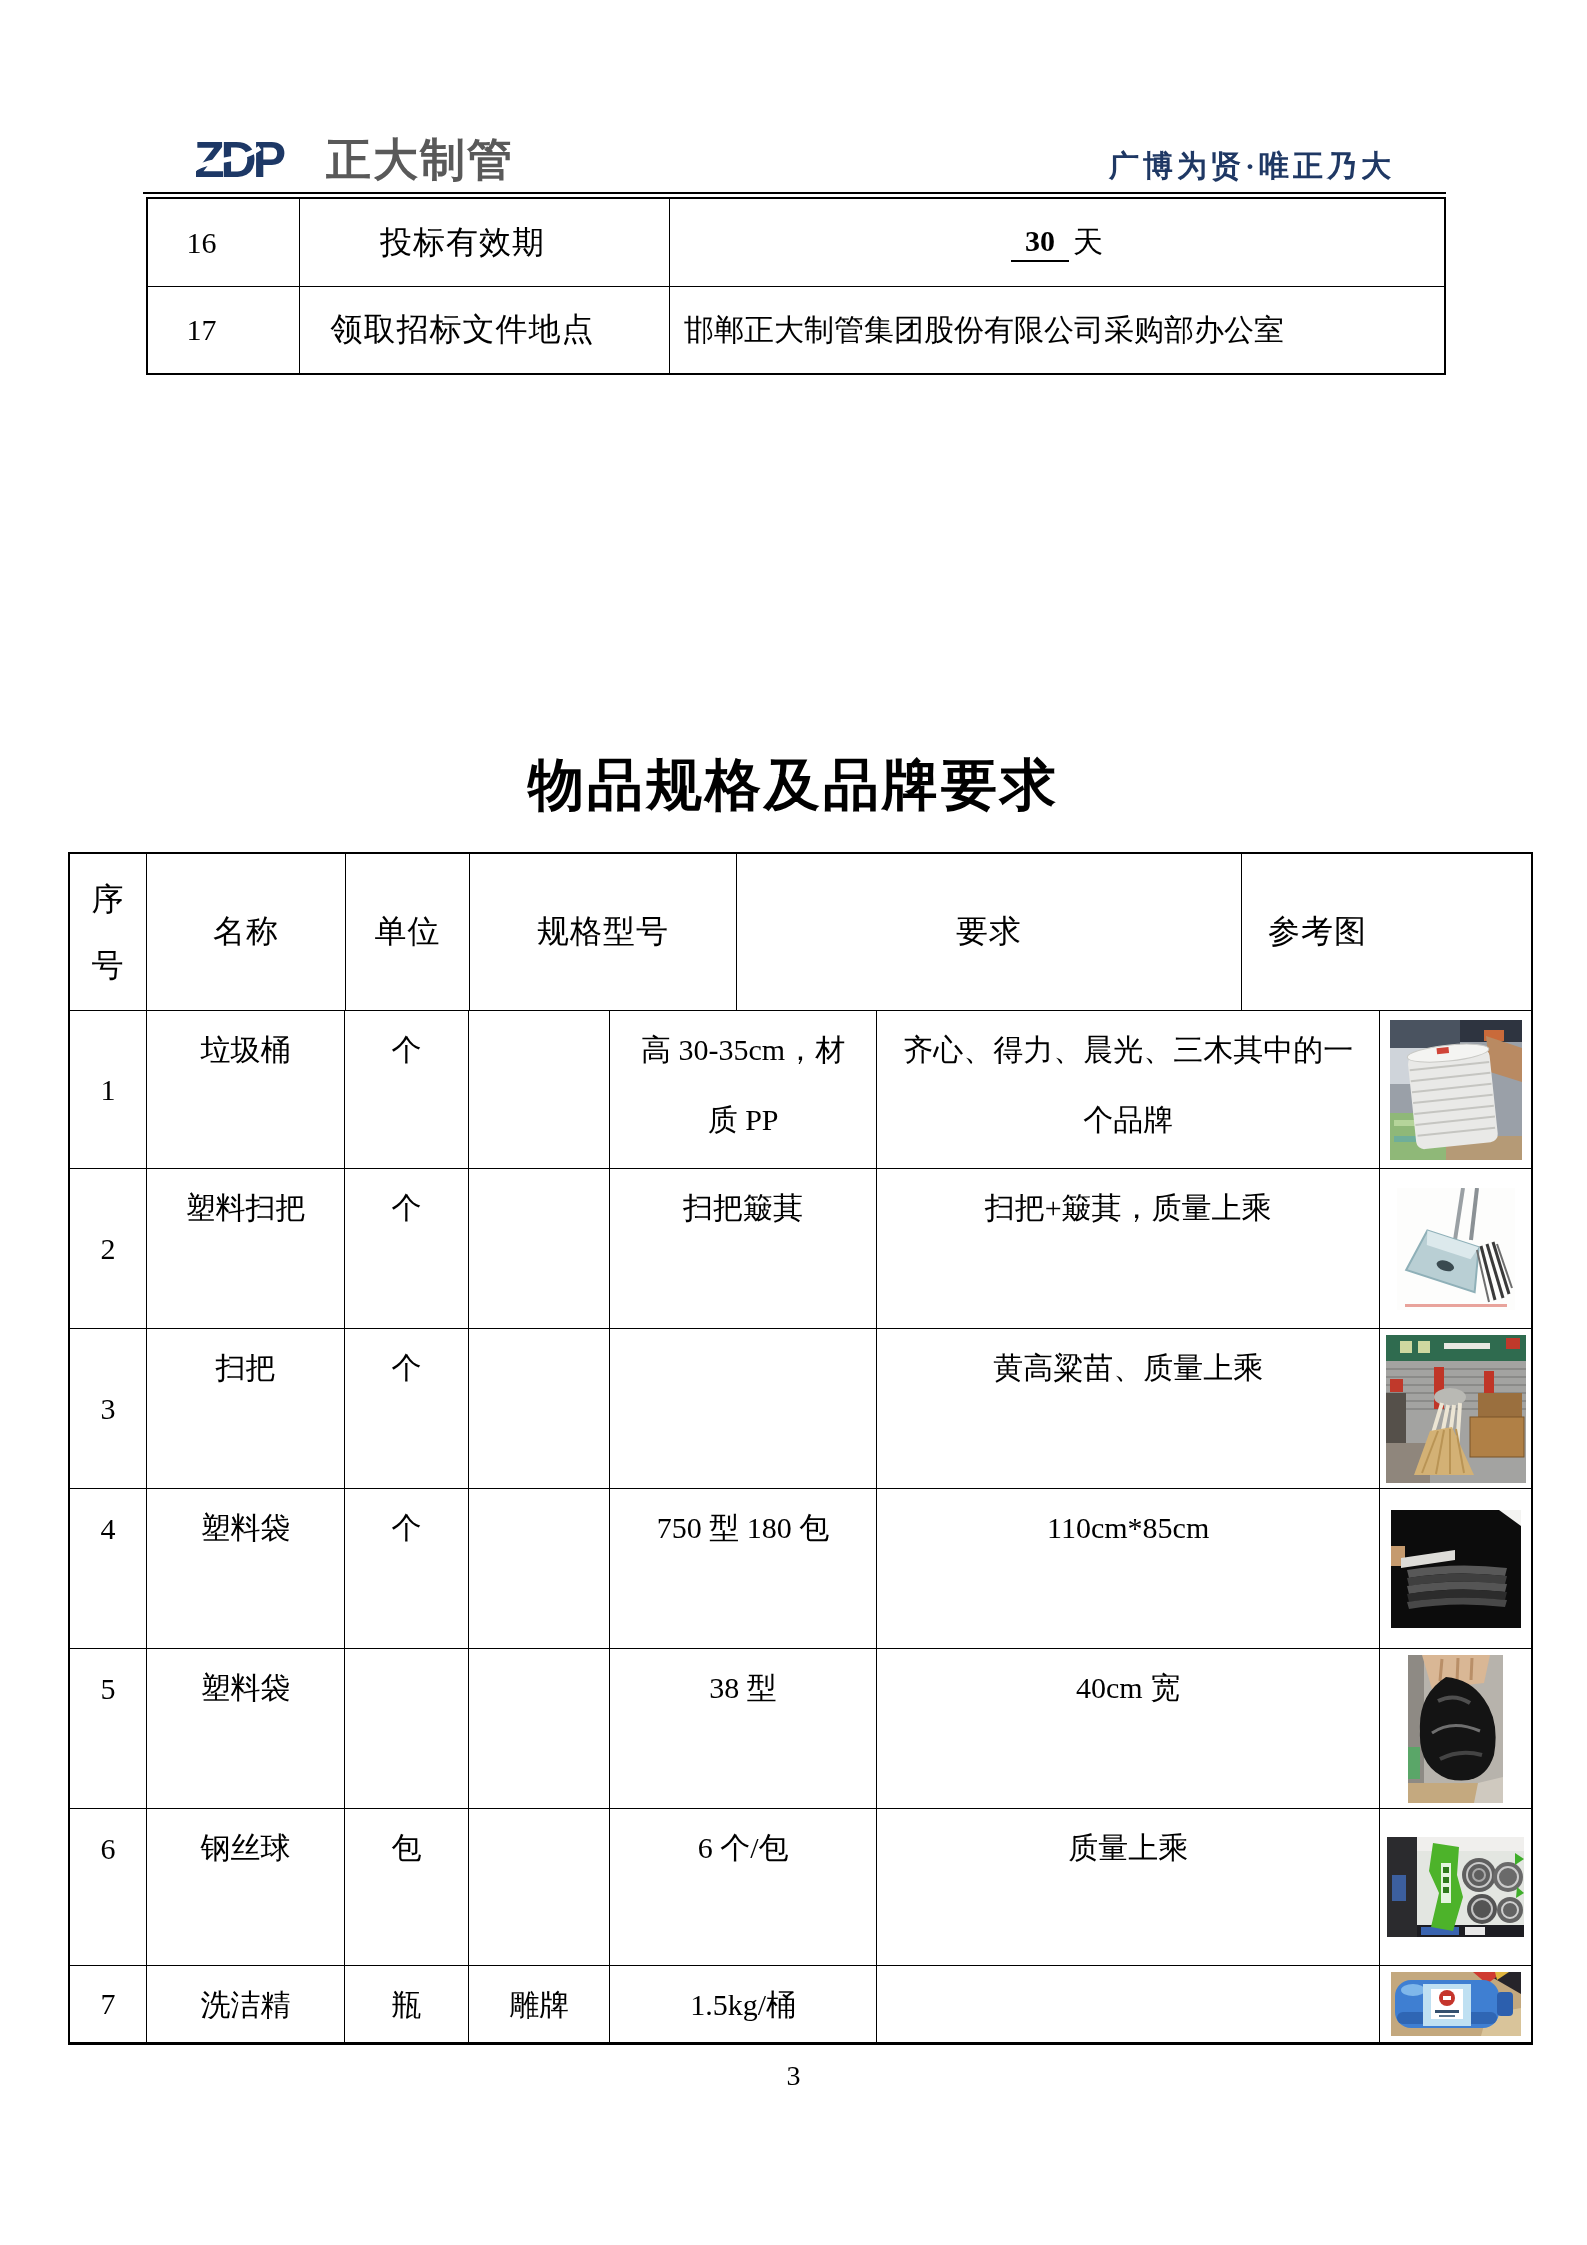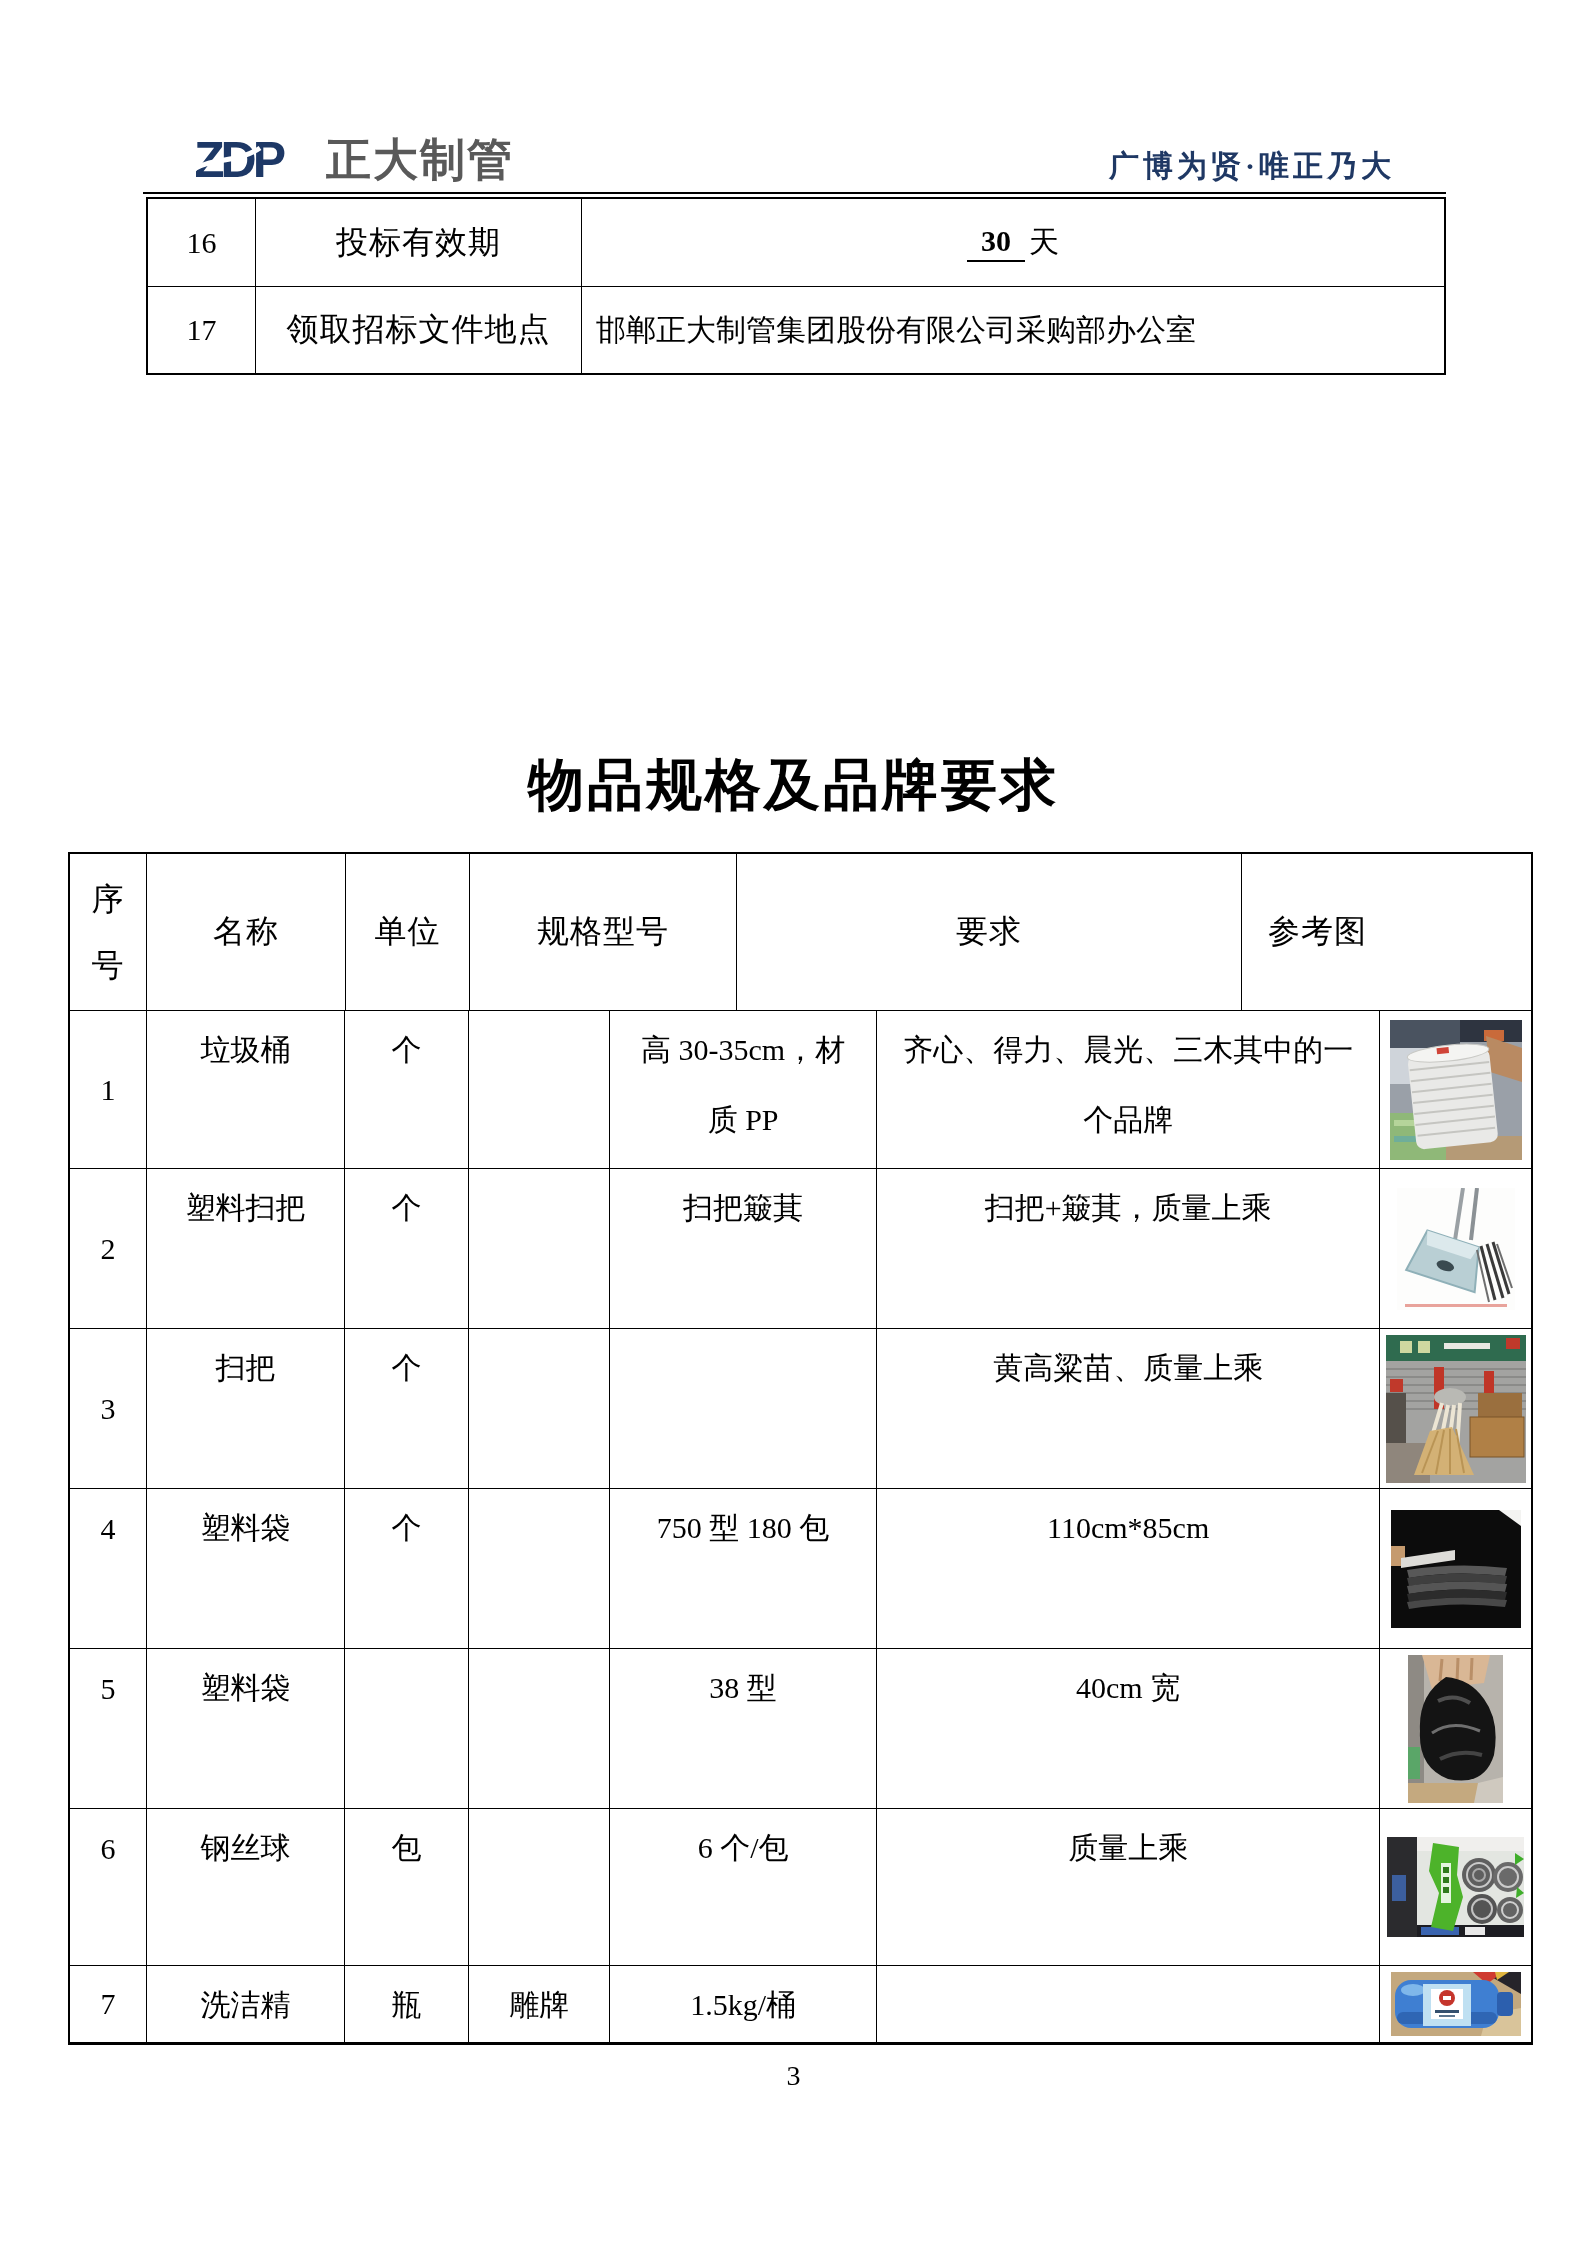--- a/index.html
+++ b/index.html
@@ -15,21 +15,21 @@
                  font-size:45px; line-height:48px; color:var(--logogray); letter-spacing:2px; margin-left:12px; }
   .slogan{ position:absolute; top:146px; right:192px; font-size:30px; font-weight:bold;
            color:var(--navy); letter-spacing:4px; }
   .header-rule{ position:absolute; left:143px; top:192px; width:1303px; height:2px; background:#000; }
 
   
   .info-table{ position:absolute; left:146px; top:197px; width:1300px; border:2px solid #000; }
   .info-row{ display:flex; height:87px;text-align:right; }
   .info-row + .info-row{ border-top:1px solid #000; }
   .info-cell{ display:flex; align-items:center; justify-content:center; font-size:30px; }
-  .info-cell + .info-cell{ border-left:1px solid #000; }
+  .info-cell + .info-cell{ border-left:1px solid #000;margin-left:44px; }
   .ic-no{ width:107px; }
   .ic-label{ width:326px; font-size:32px; letter-spacing:1px; }
   .ic-value{ flex:1; }
   .ic-value.left{ justify-content:flex-start; padding-left:14px; }
   .u-days{ border-bottom:2px solid #000; padding:0 14px 2px;font-weight:bold; }
   .u-suffix{ margin-left:4px; }
 
   
   .section-title{ position:absolute; left:0; top:732px; width:100%; text-align:center;
                   font-size:56px; font-weight:bold; letter-spacing:3px;margin-top:16px; }

